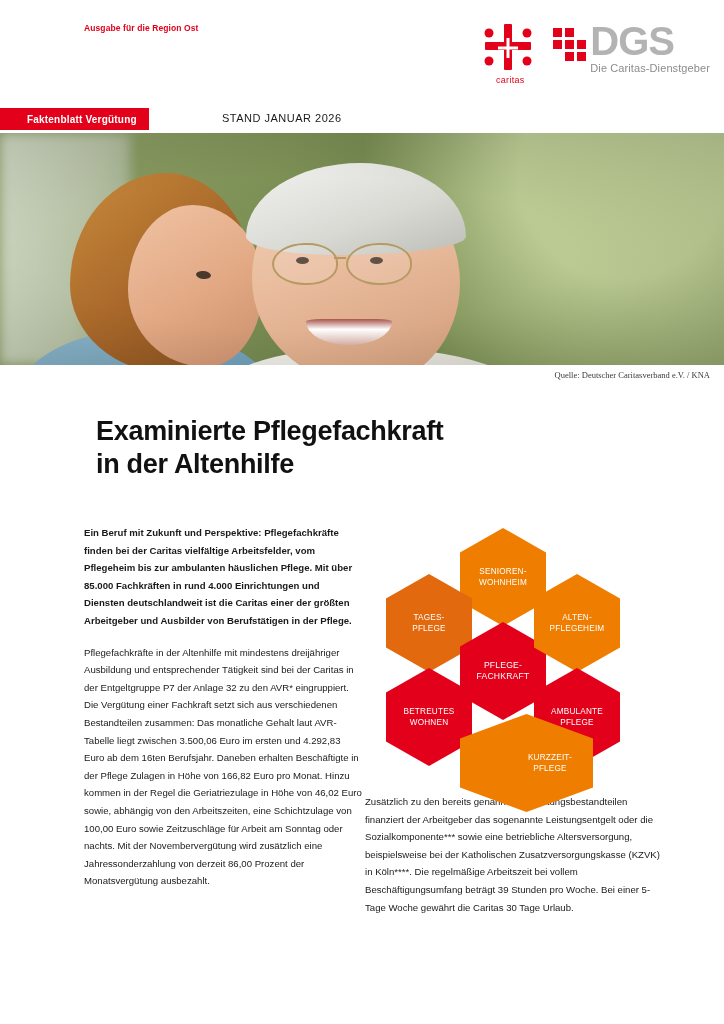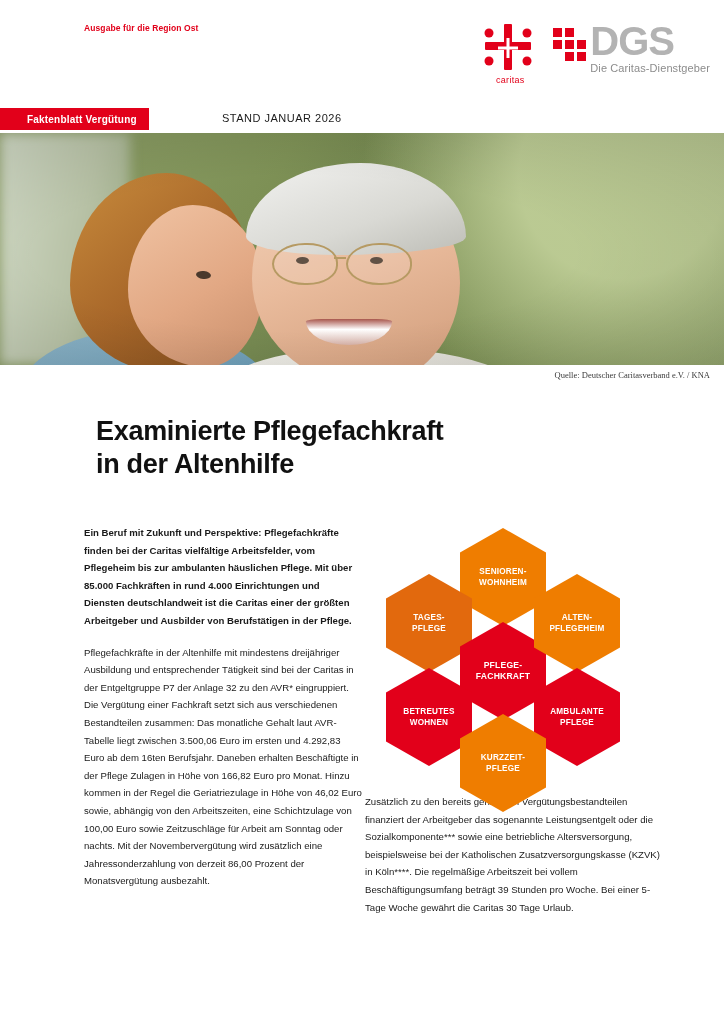--- a/index.html
+++ b/index.html
@@ -293,32 +293,32 @@
     position: absolute;
     width: 86px;
     height: 98px;
     clip-path: polygon(50% 0%, 100% 25%, 100% 75%, 50% 100%, 0% 75%, 0% 25%);
     display: flex;
     align-items: center;
     justify-content: center;
     text-align: center;
     color: #ffffff;
     font-size: 8.2px;
-    font-weight: bold;
+    font-weight: normal;
     line-height: 11px;
     letter-spacing: 0.2px;
   }
   .hex span { display: block; padding: 0 4px; }
   .hex.h-senioren   { left: 88px;  top: 16px;  background: #ef7d00; }
   .hex.h-tages      { left: 14px;  top: 62px;  background: #e2690d; }
   .hex.h-alten      { left: 162px; top: 62px;  background: #ef7d00; }
   .hex.h-pflege     { left: 88px;  top: 110px; background: #e2001a; font-size: 8.6px; }
   .hex.h-betreutes  { left: 14px;  top: 156px; background: #e2001a; }
   .hex.h-ambulante  { left: 162px; top: 156px; background: #e2001a; }
-  .hex.h-kurzzeit   { left: 88px;  top: 202px; background: #ef7d00; }
+  .hex.h-kurzzeit   { left: 88px;  top: 202px; background: #ef7d00; padding-left: 47px; }
 </style>
 </head>
 <body>
 
 <div class="page">
 
   <div class="edition-label">Ausgabe für die Region Ost</div>
 
   <div class="logo-block">
     <div class="caritas-logo">

